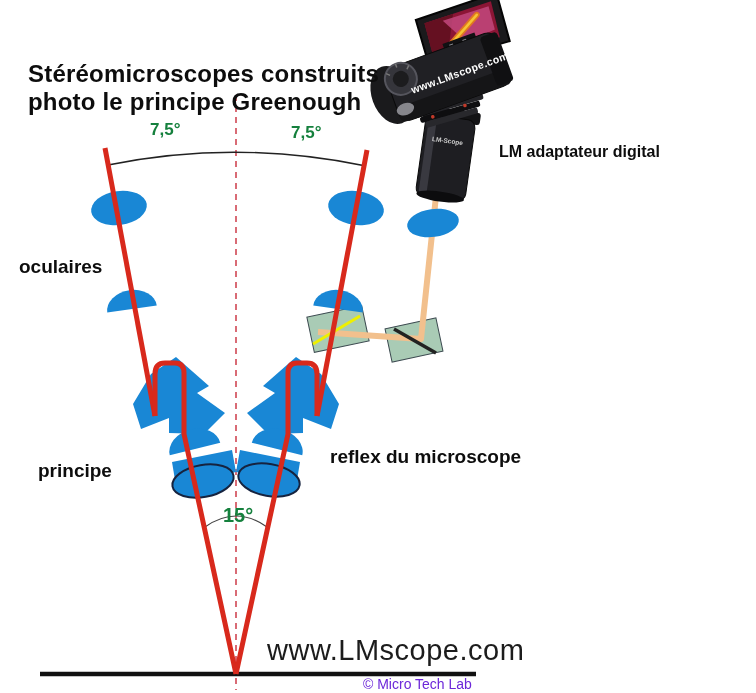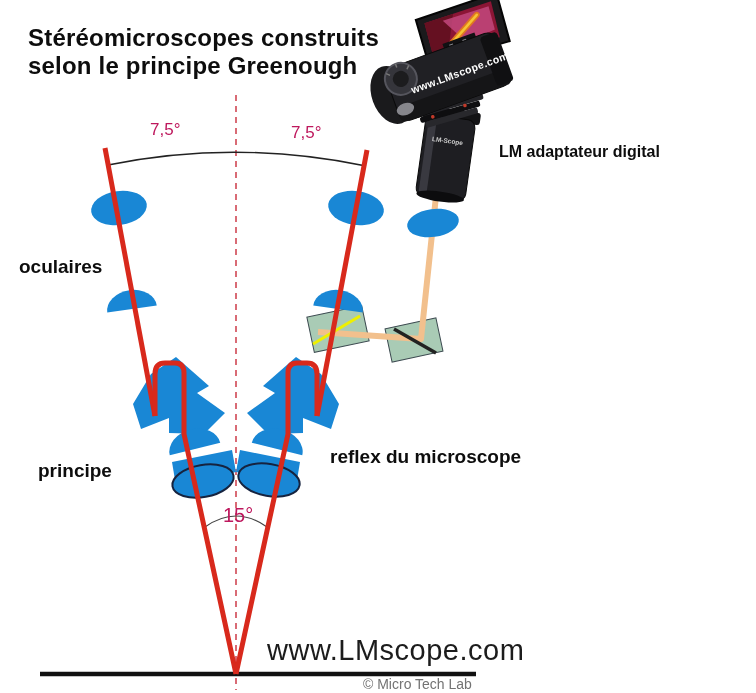--- a/index.html
+++ b/index.html
@@ -1,26 +1,26 @@
 <!DOCTYPE html>
 <html><head>
 <meta charset="utf-8">
 <style>
   html,body{margin:0;padding:0;background:#ffffff;}
   #stage{
     position:relative;width:756px;height:693px;background:#ffffff;overflow:hidden;
     font-family:"Liberation Sans", sans-serif;color:#111;
   }
   .lbl{position:absolute;white-space:nowrap;color:#0d0d0d;}
-  .title-line{font-size:24px;font-weight:bold;letter-spacing:0.2px;}
+  .title-line{font-size:24px;font-weight:bold;letter-spacing:0.2px;margin-top:36px;}
   .side-label{font-size:19px;font-weight:bold;text-align:center;}
   .cam-label{font-size:16px;font-weight:bold;line-height:20px;}
-  .angle-label{font-size:17px;font-weight:normal;color:#be185d;}
+  .angle-label{font-size:17px;font-weight:bold;color:#15803d;}
   .footer-site{font-size:29px;color:#1c1c1c;letter-spacing:0.5px;}
-  .footer-copy{font-size:14px;color:#737373;}
+  .footer-copy{font-size:14px;color:#6d28d9;}
   svg{position:absolute;left:0;top:0;}
 </style>
 </head>
 <body>
 
 <div id="stage">
 
   <svg width="756" height="693" viewBox="0 0 756 693">
 
     <line x1="236" y1="95" x2="236" y2="690" stroke="#d96b75" stroke-width="2" stroke-dasharray="6 5"></line>
@@ -124,21 +124,21 @@
         <circle cx="-44" cy="-14" r="16" fill="#35353b" stroke="#55555d" stroke-width="2"></circle>
         <circle cx="-44" cy="-14" r="8" fill="#1c1c1e"></circle>
         <path d="M-44,-30 l0,4 M-32,-24 l-3,3 M-56,-24 l3,3" stroke="#777" stroke-width="1.5"></path>
         <ellipse cx="-50" cy="16" rx="9" ry="6" fill="#86868c"></ellipse>
         <text x="-38" y="4" font-size="10.5" font-weight="bold" fill="#ffffff" letter-spacing="0.4">www.LMscope.com</text>
       </g>
     </g>
   </svg>
 
   <div class="lbl title-line" style="left:28px;top:24px;">Stéréomicroscopes construits</div>
-  <div class="lbl title-line" style="left:28px;top:52px;">selon le principe Greenough</div>
+  <div class="lbl title-line" style="left:28px;top:52px;">photo le principe Greenough</div>
 
   <div class="lbl side-label" style="left:19px;top:256px;">oculaires</div>
   <div class="lbl side-label" style="left:38px;top:460px;">principe</div>
   <div class="lbl side-label" style="left:330px;top:446px;">reflex du microscope</div>
 
   <div class="lbl cam-label" style="left:499px;top:142px;text-align:center;">LM adaptateur digital</div>
 
   <div class="lbl angle-label" style="left:150px;top:120px;">7,5°</div>
   <div class="lbl angle-label" style="left:291px;top:123px;">7,5°</div>
   <div class="lbl angle-label" style="left:223px;top:504px;font-size:20px;">15°</div>

